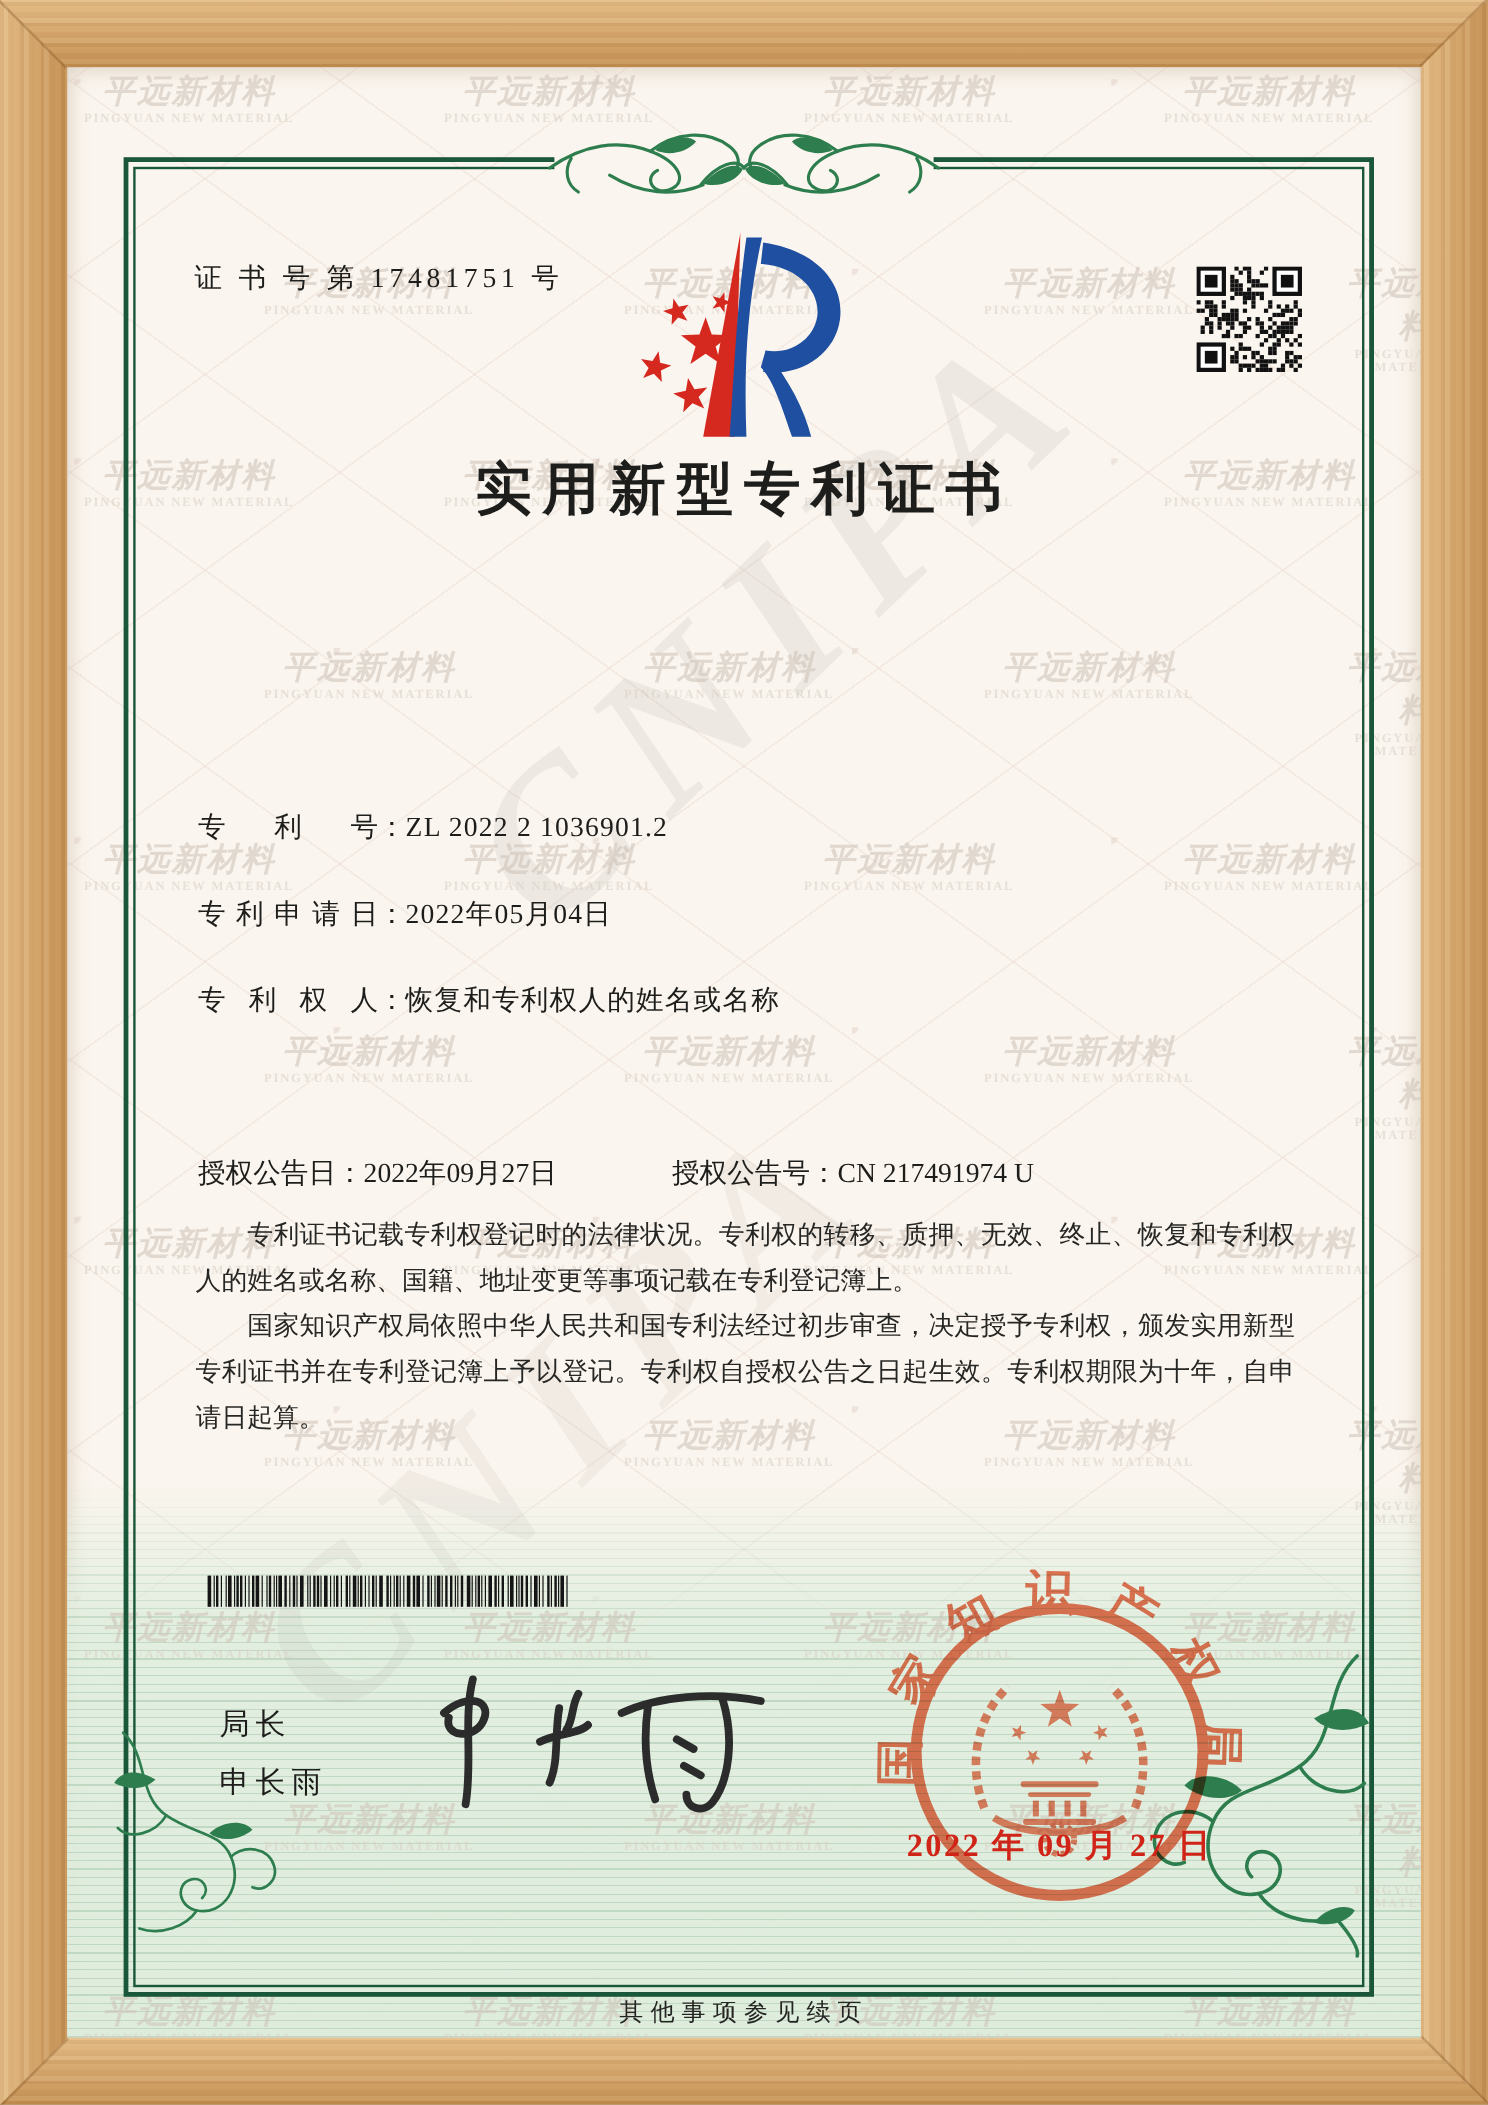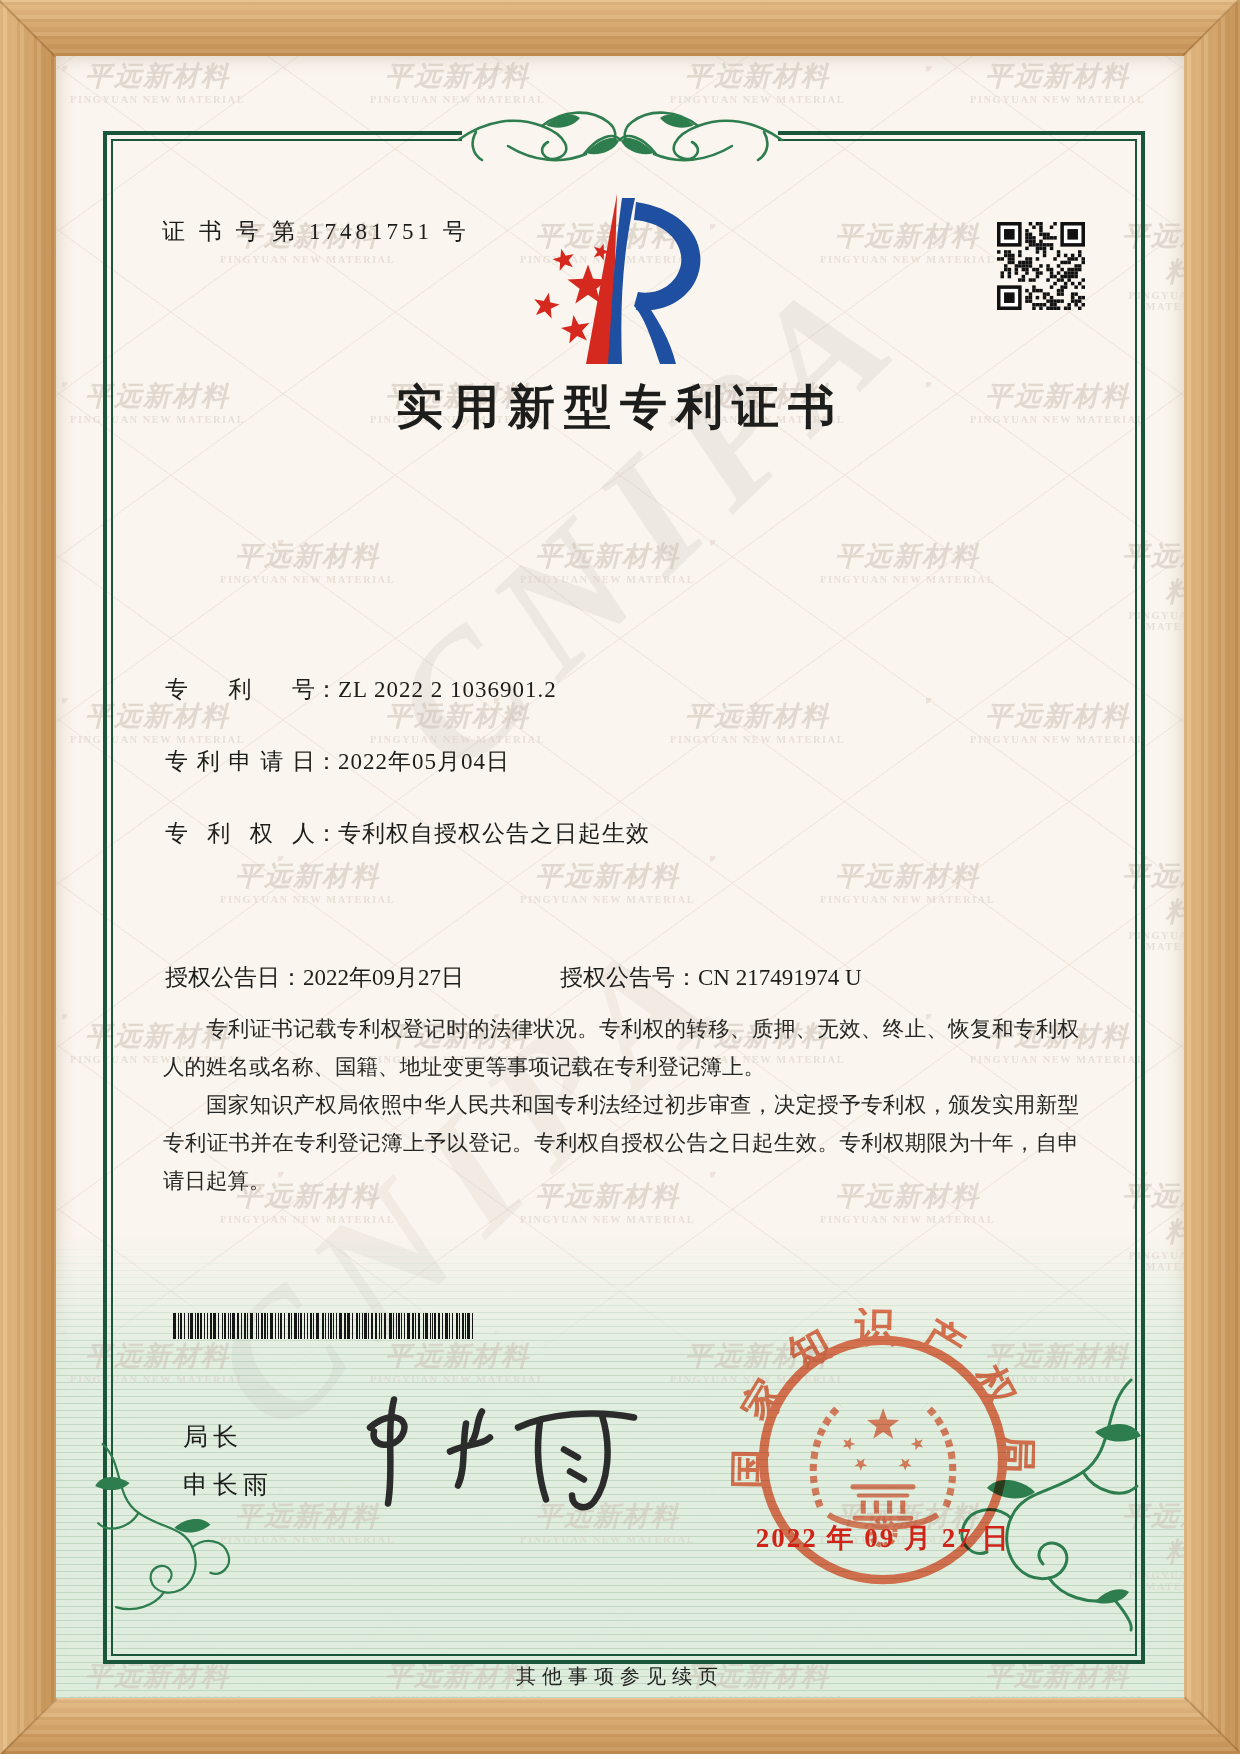--- a/index.html
+++ b/index.html
@@ -562,21 +562,21 @@
 
   <div class="title">实用新型专利证书</div>
 
   <div class="frow" style="top:673px;">
     <span class="flabel">专利号</span><span class="fcolon">：</span><span class="fval">ZL 2022 2 1036901.2</span>
   </div>
   <div class="frow" style="top:745px;">
     <span class="flabel">专利申请日</span><span class="fcolon">：</span><span class="fval">2022年05月04日</span>
   </div>
   <div class="frow" style="top:817px;">
-    <span class="flabel">专利权人</span><span class="fcolon">：</span><span class="fval">专利权自授权公告之日起生效</span>
+    <span class="flabel">专利权人</span><span class="fcolon">：</span><span class="fval">恢复和专利权人的姓名或名称</span>
   </div>
   <div class="frow" style="top:961px;">
     <span>授权公告日</span><span>：</span><span>2022年09月27日</span>
     <span class="grant-right">
       <span>授权公告号</span><span>：</span><span>CN 217491974 U</span>
     </span>
   </div>
 
   <div class="body-text">
     <p>专利证书记载专利权登记时的法律状况。专利权的转移、质押、无效、终止、恢复和专利权人的姓名或名称、国籍、地址变更等事项记载在专利登记簿上。</p>

